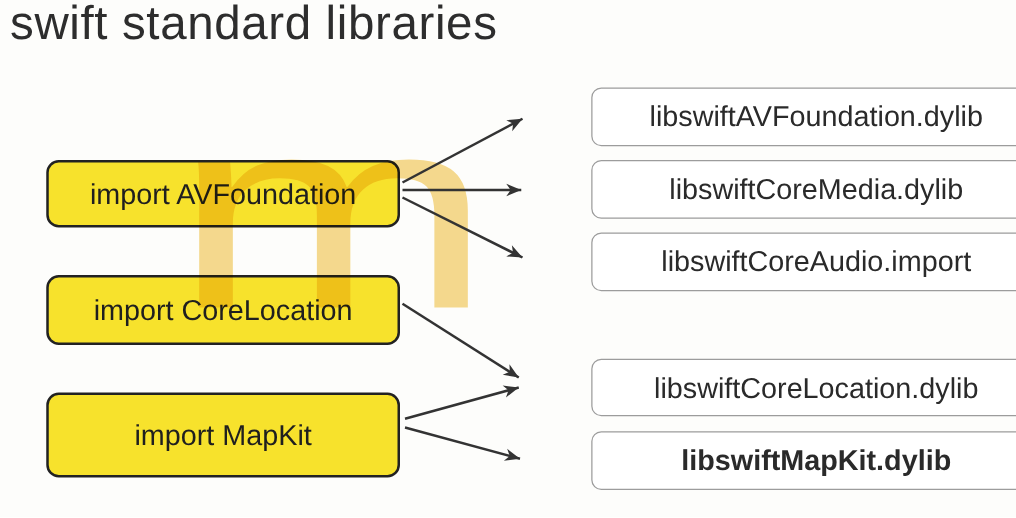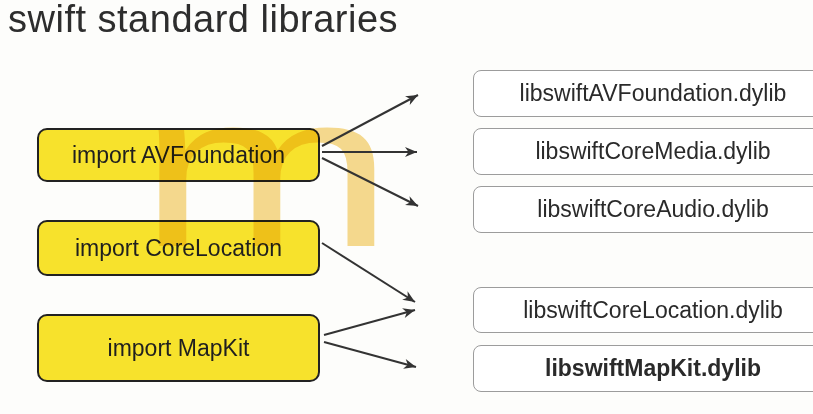--- a/index.html
+++ b/index.html
@@ -115,21 +115,21 @@
     <span>import MapKit</span>
   </div>
 
   <div class="dylib-box dylib-1">
     <span>libswiftAVFoundation.dylib</span>
   </div>
   <div class="dylib-box dylib-2">
     <span>libswiftCoreMedia.dylib</span>
   </div>
   <div class="dylib-box dylib-3">
-    <span>libswiftCoreAudio.dylib</span>
+    <span>libswiftCoreAudio.import</span>
   </div>
   <div class="dylib-box dylib-4">
     <span>libswiftCoreLocation.dylib</span>
   </div>
   <div class="dylib-box dylib-5">
     <span>libswiftMapKit.dylib</span>
   </div>
 
   <svg class="arrows" viewBox="0 0 813 414" xmlns="http://www.w3.org/2000/svg">
     <defs>

